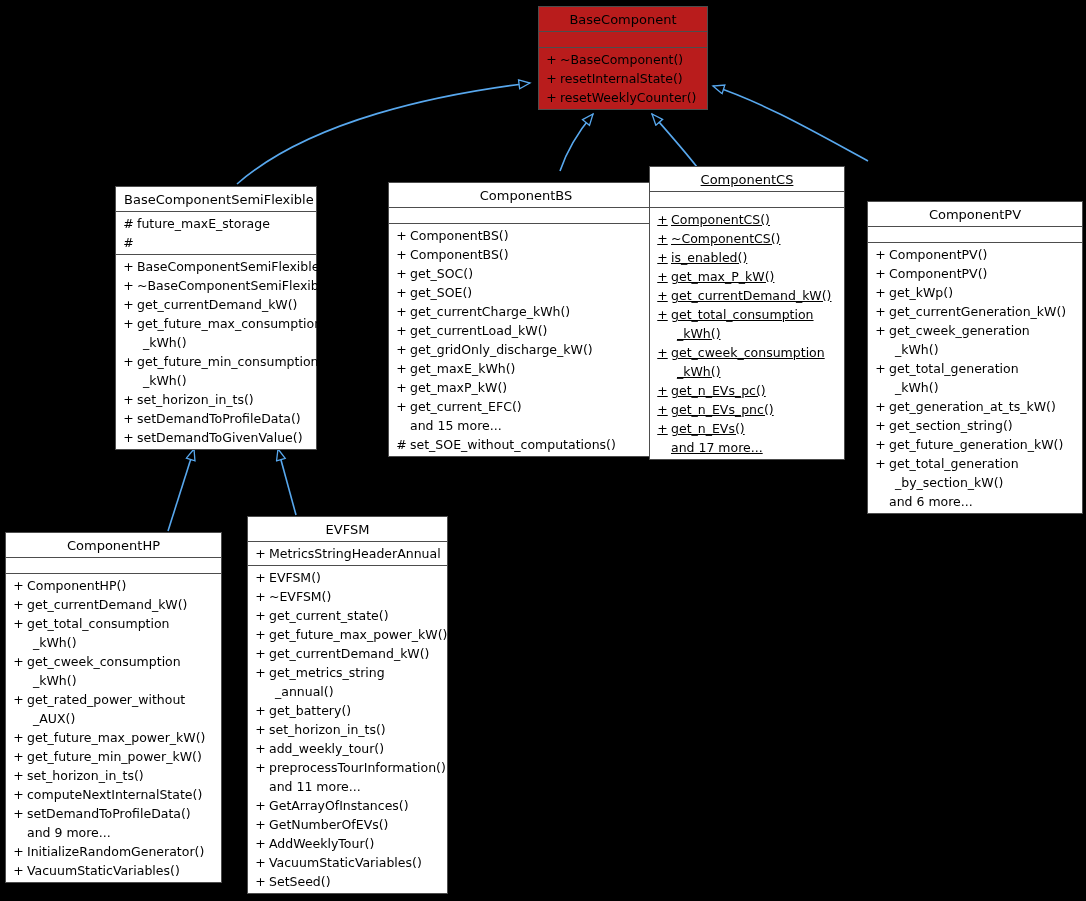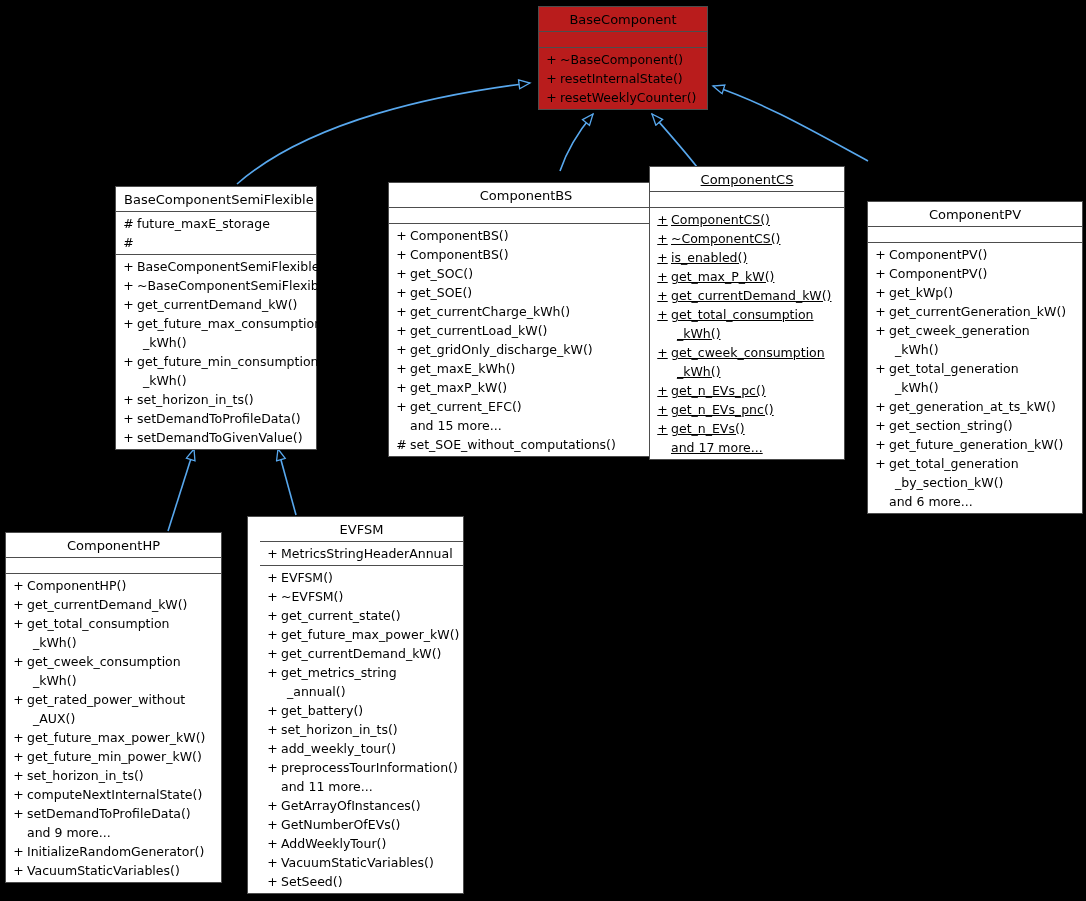--- a/index.html
+++ b/index.html
@@ -446,21 +446,21 @@
       </div>
       <div class="mrow">
         <span class="vis">+</span>
         <span class="mtxt">
           <div class="mline">VacuumStaticVariables()</div>
         </span>
       </div>
     </div>
   </div>
 
-<div class="uml-class" style="left:247px;top:516px;width:217px;padding-left:12px;">
+<div class="uml-class" style="left:247px;top:516px;width:201px;">
     <div class="cls-title">EVFSM</div>
     <div class="cls-section">
       <div class="mrow">
         <span class="vis">+</span>
         <span class="mtxt">
           <div class="mline">MetricsStringHeaderAnnual</div>
         </span>
       </div>
     </div>
     <div class="cls-section">

